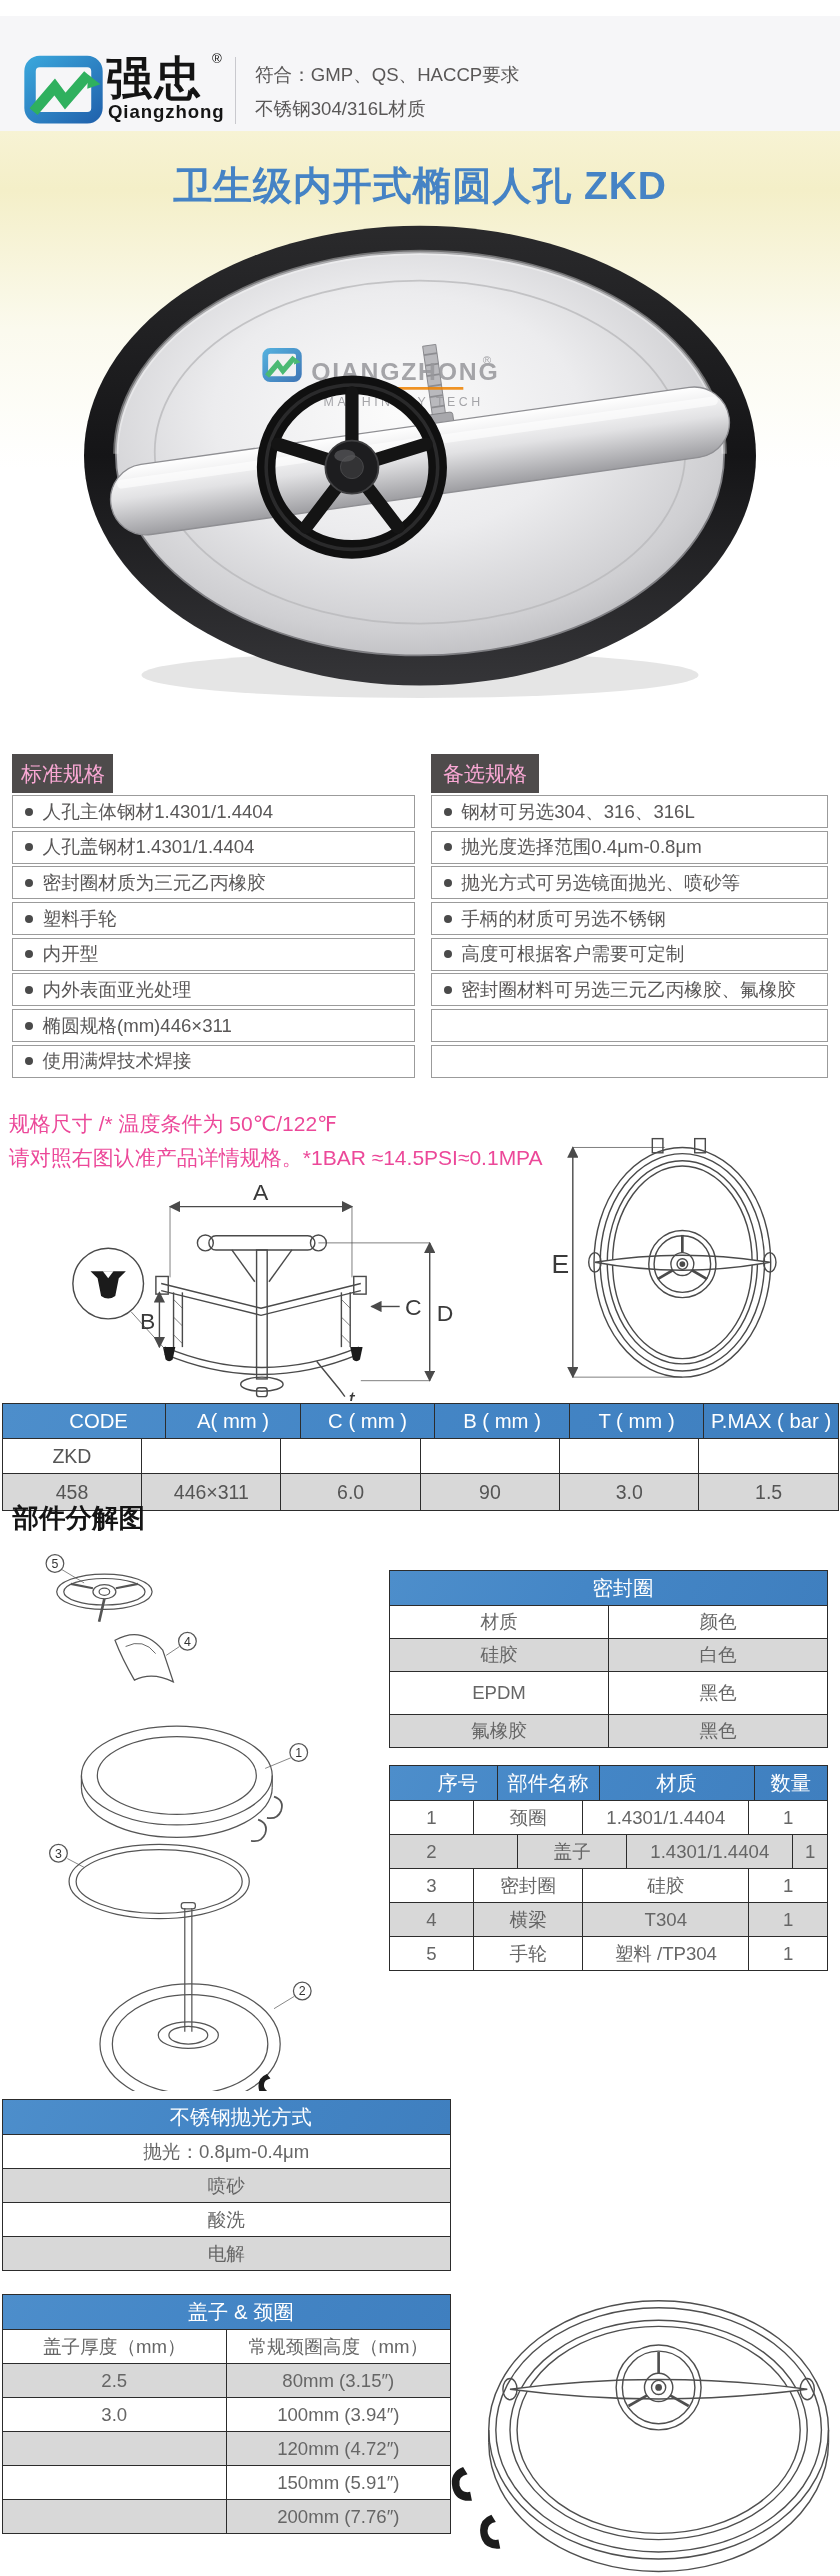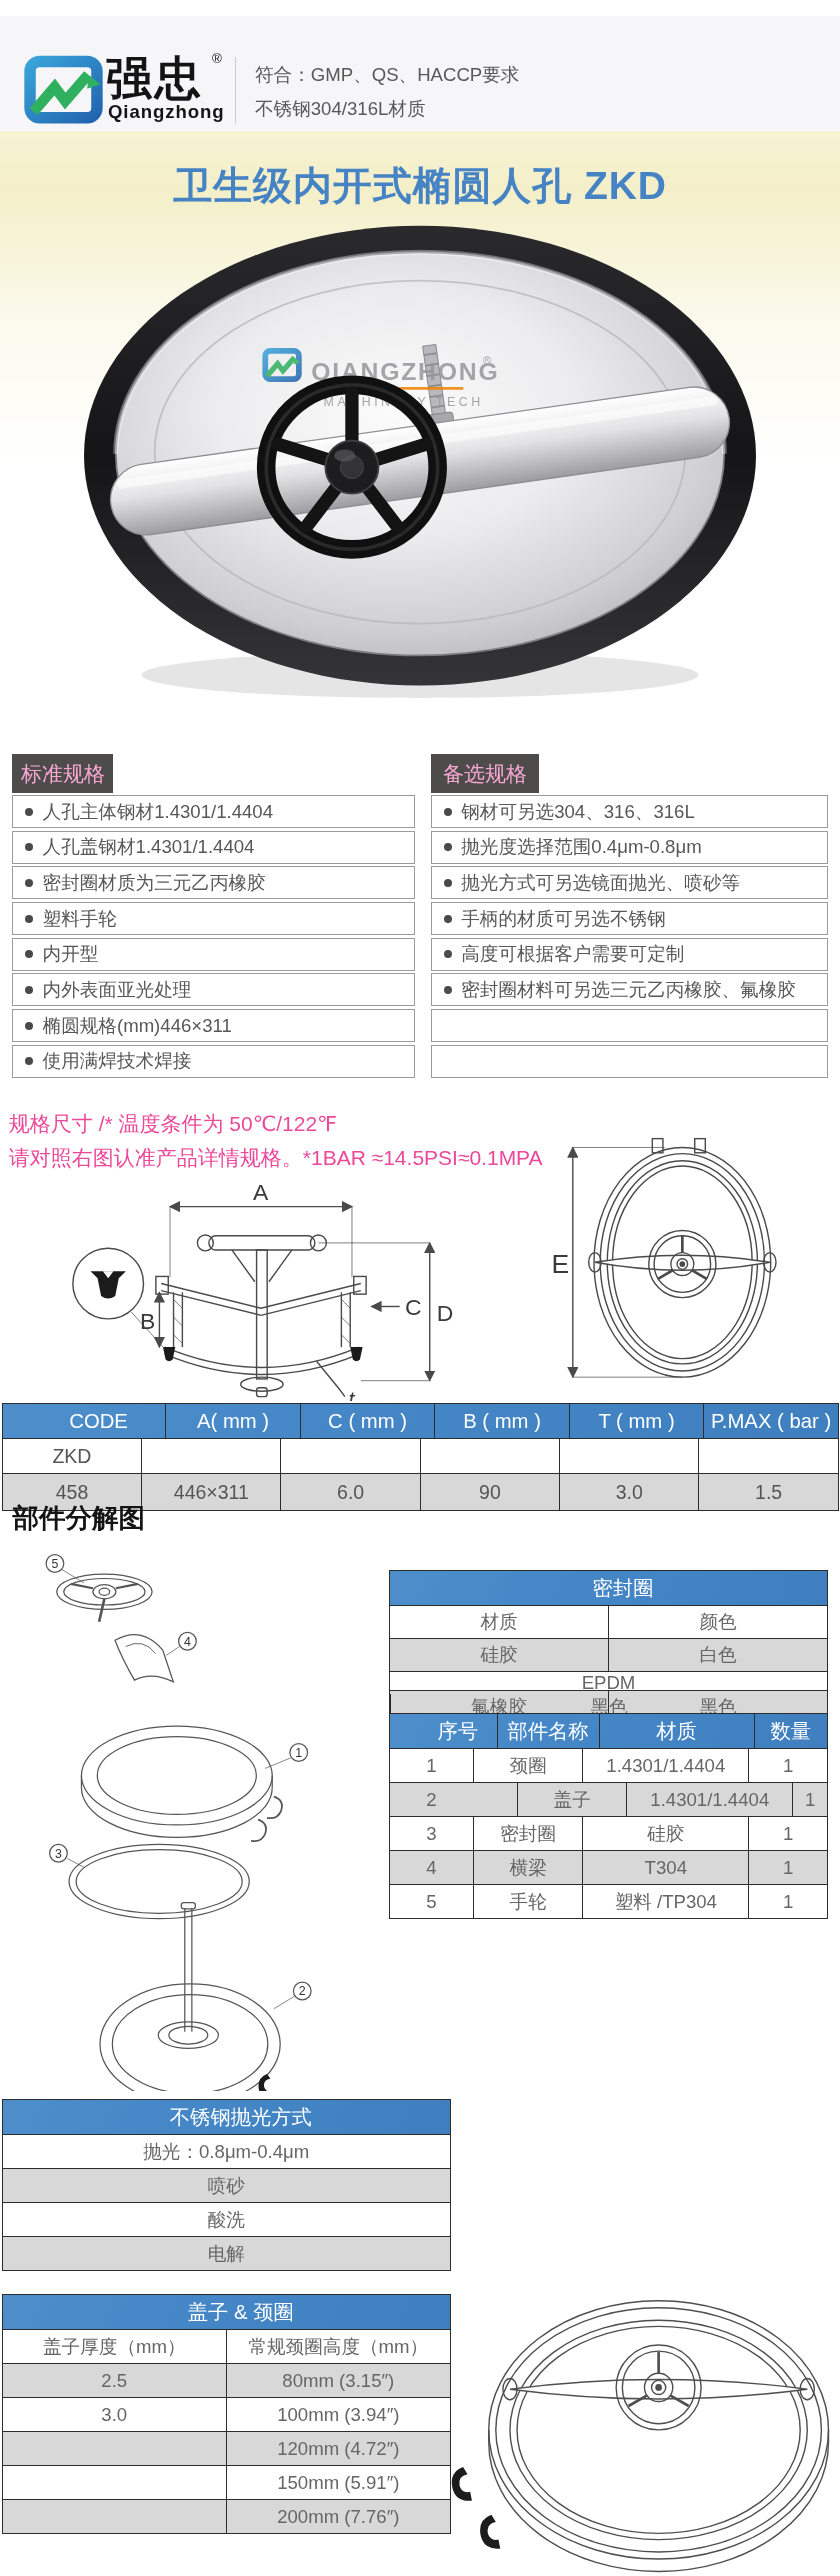--- a/index.html
+++ b/index.html
@@ -398,31 +398,31 @@
       <span>密封圈</span>
     </div>
     <div class="trow" style="height:33px;">
       <div class="tcell">材质</div>
       <div class="tcell">颜色</div>
     </div>
     <div class="trow gray" style="height:33px;">
       <div class="tcell">硅胶</div>
       <div class="tcell">白色</div>
     </div>
-    <div class="trow" style="height:19px;flex-direction:column;">
+    <div class="trow" style="height:43px;">
       <div class="tcell">EPDM</div>
       <div class="tcell">黑色</div>
     </div>
     <div class="trow gray" style="height:33px;">
       <div class="tcell">氟橡胶</div>
       <div class="tcell">黑色</div>
     </div>
   </div>
 
-  <div class="tbl" style="left:389px;top:1713px;width:439px;">
+  <div class="tbl" style="left:389px;top:1765px;width:439px;">
     <div class="trow hd" style="height:34px;">
       <div class="tcell" style="flex:0 0 19%;">序号</div>
       <div class="tcell" style="flex:0 0 25%;">部件名称</div>
       <div class="tcell" style="flex:0 0 38%;">材质</div>
       <div class="tcell" style="flex:1;">数量</div>
     </div>
     <div class="trow" style="height:34px;">
       <div class="tcell" style="flex:0 0 19%;">1</div>
       <div class="tcell" style="flex:0 0 25%;">颈圈</div>
       <div class="tcell" style="flex:0 0 38%;">1.4301/1.4404</div>

